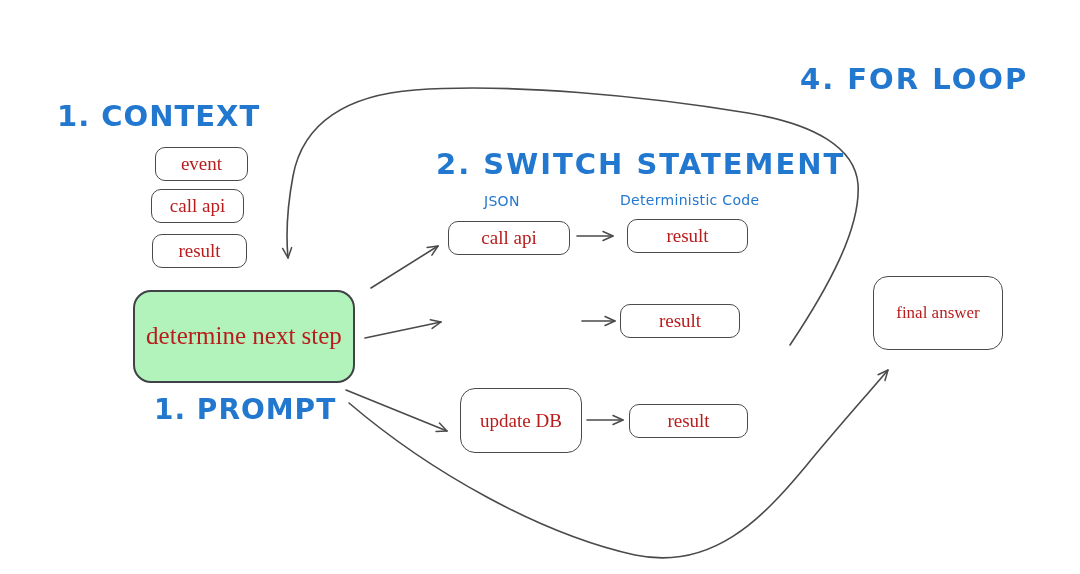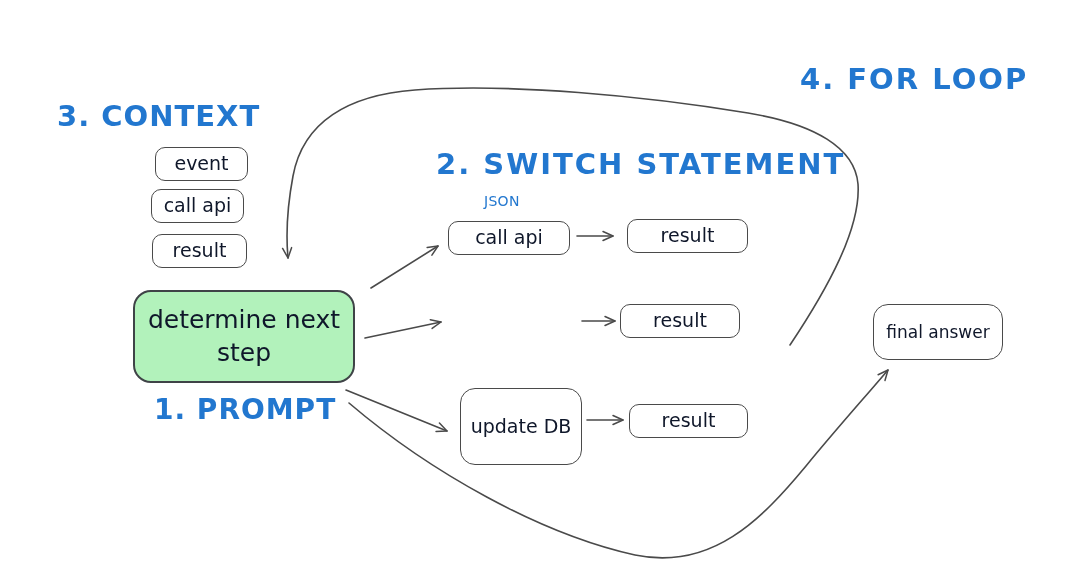--- a/index.html
+++ b/index.html
@@ -14,24 +14,25 @@
   .arrows path{fill:none;stroke:var(--stroke_dark,#4a4a4a);stroke-width:1.6;stroke-linecap:round;stroke-linejoin:round;}
   .arrows .ah{stroke-width:1.5;}
   .node{
     position:absolute;
     box-sizing:border-box;
     display:flex;align-items:center;justify-content:center;
     text-align:center;
     background:#ffffff;
     border:1.7px solid var(--stroke_dark,#4a4a4a);
     border-radius:10px;
-    color:#0f172a;
+    color:#b91c1c;
     font-size:19px;font-weight:500;
     line-height:1.22;
     padding:16px 4px;
+    font-family:Liberation Serif, serif;
   }
   .node.big{border-radius:15px;}
   .node.green{
     background:var(--node_green_fill,#b2f2bb);
     border:2px solid #3f4347;
     border-radius:18px;
     font-size:25px;font-weight:500;
     line-height:1.3;
   }
   .heading{
@@ -61,24 +62,24 @@
   .n-event{left:155px;top:147px;width:93px;height:33px;}
   .n-ctx-callapi{left:151px;top:189px;width:93px;height:34px;}
   .n-ctx-result{left:152px;top:234px;width:95px;height:31px;}
   
   .n-determine{left:133px;top:290px;width:222px;height:93px;}
   
   .n-sw-callapi{left:448px;top:221px;width:122px;height:33px;}
   .n-sw-result-top{left:627px;top:219px;width:121px;height:33px;}
   .n-kickoff{left:455px;top:289px;width:120px;height:54px;}
   .n-sw-result-mid{left:620px;top:304px;width:120px;height:33px;}
-  .n-updatedb{left:460px;top:388px;width:122px;height:77px;border-radius:16px;}
+  .n-updatedb{left:460px;top:388px;width:122px;height:65px;border-radius:16px;}
   .n-sw-result-bot{left:629px;top:404px;width:119px;height:32px;}
   
-  .n-final{left:873px;top:304px;width:130px;height:56px;border-radius:16px;font-size:17px;}
+  .n-final{left:873px;top:276px;width:130px;height:74px;border-radius:16px;font-size:17px;}
 </style>
 </head>
 <body>
 
 <div class="canvas">
 
   <svg class="arrows" viewBox="0 0 1080 574" xmlns="http://www.w3.org/2000/svg" aria-hidden="true">
     <defs>
       <marker id="ah" markerUnits="userSpaceOnUse" markerWidth="18" markerHeight="18" viewBox="0 0 18 18" refX="14" refY="9" orient="auto-start-reverse">
         <path class="ah" d="M4,4.5 L14,9 L4,13.5"></path>
@@ -97,23 +98,24 @@
 
     <path marker-end="url(#ah)" d="M 582 321 L 615 321"></path>
 
     <path marker-end="url(#ah)" d="M 587 420 L 623 420"></path>
 
     <path marker-end="url(#ah)" d="M 349 403 C 430 472 540 534 635 555 C 712 571 762 519 806 466 C 838 427 866 396 888 370"></path>
   </svg>
 
   <div class="heading h-prompt">1. PROMPT</div>
   <div class="heading h-switch">2. SWITCH STATEMENT</div>
-  <div class="heading h-context">3. CONTEXT</div>
+  <div class="heading h-context">1. CONTEXT</div>
   <div class="heading h-forloop">4. FOR LOOP</div>
   <div class="sublabel l-json">JSON</div>
+  <div class="sublabel l-det">Deterministic Code</div>
 
   <div class="node n-event">event</div>
   <div class="node n-ctx-callapi">call api</div>
   <div class="node n-ctx-result">result</div>
 
   <div class="node green n-determine">determine next step</div>
 
   <div class="node n-sw-callapi">call api</div>
   <div class="node n-sw-result-top">result</div>
   <div class="node n-sw-result-mid">result</div>

